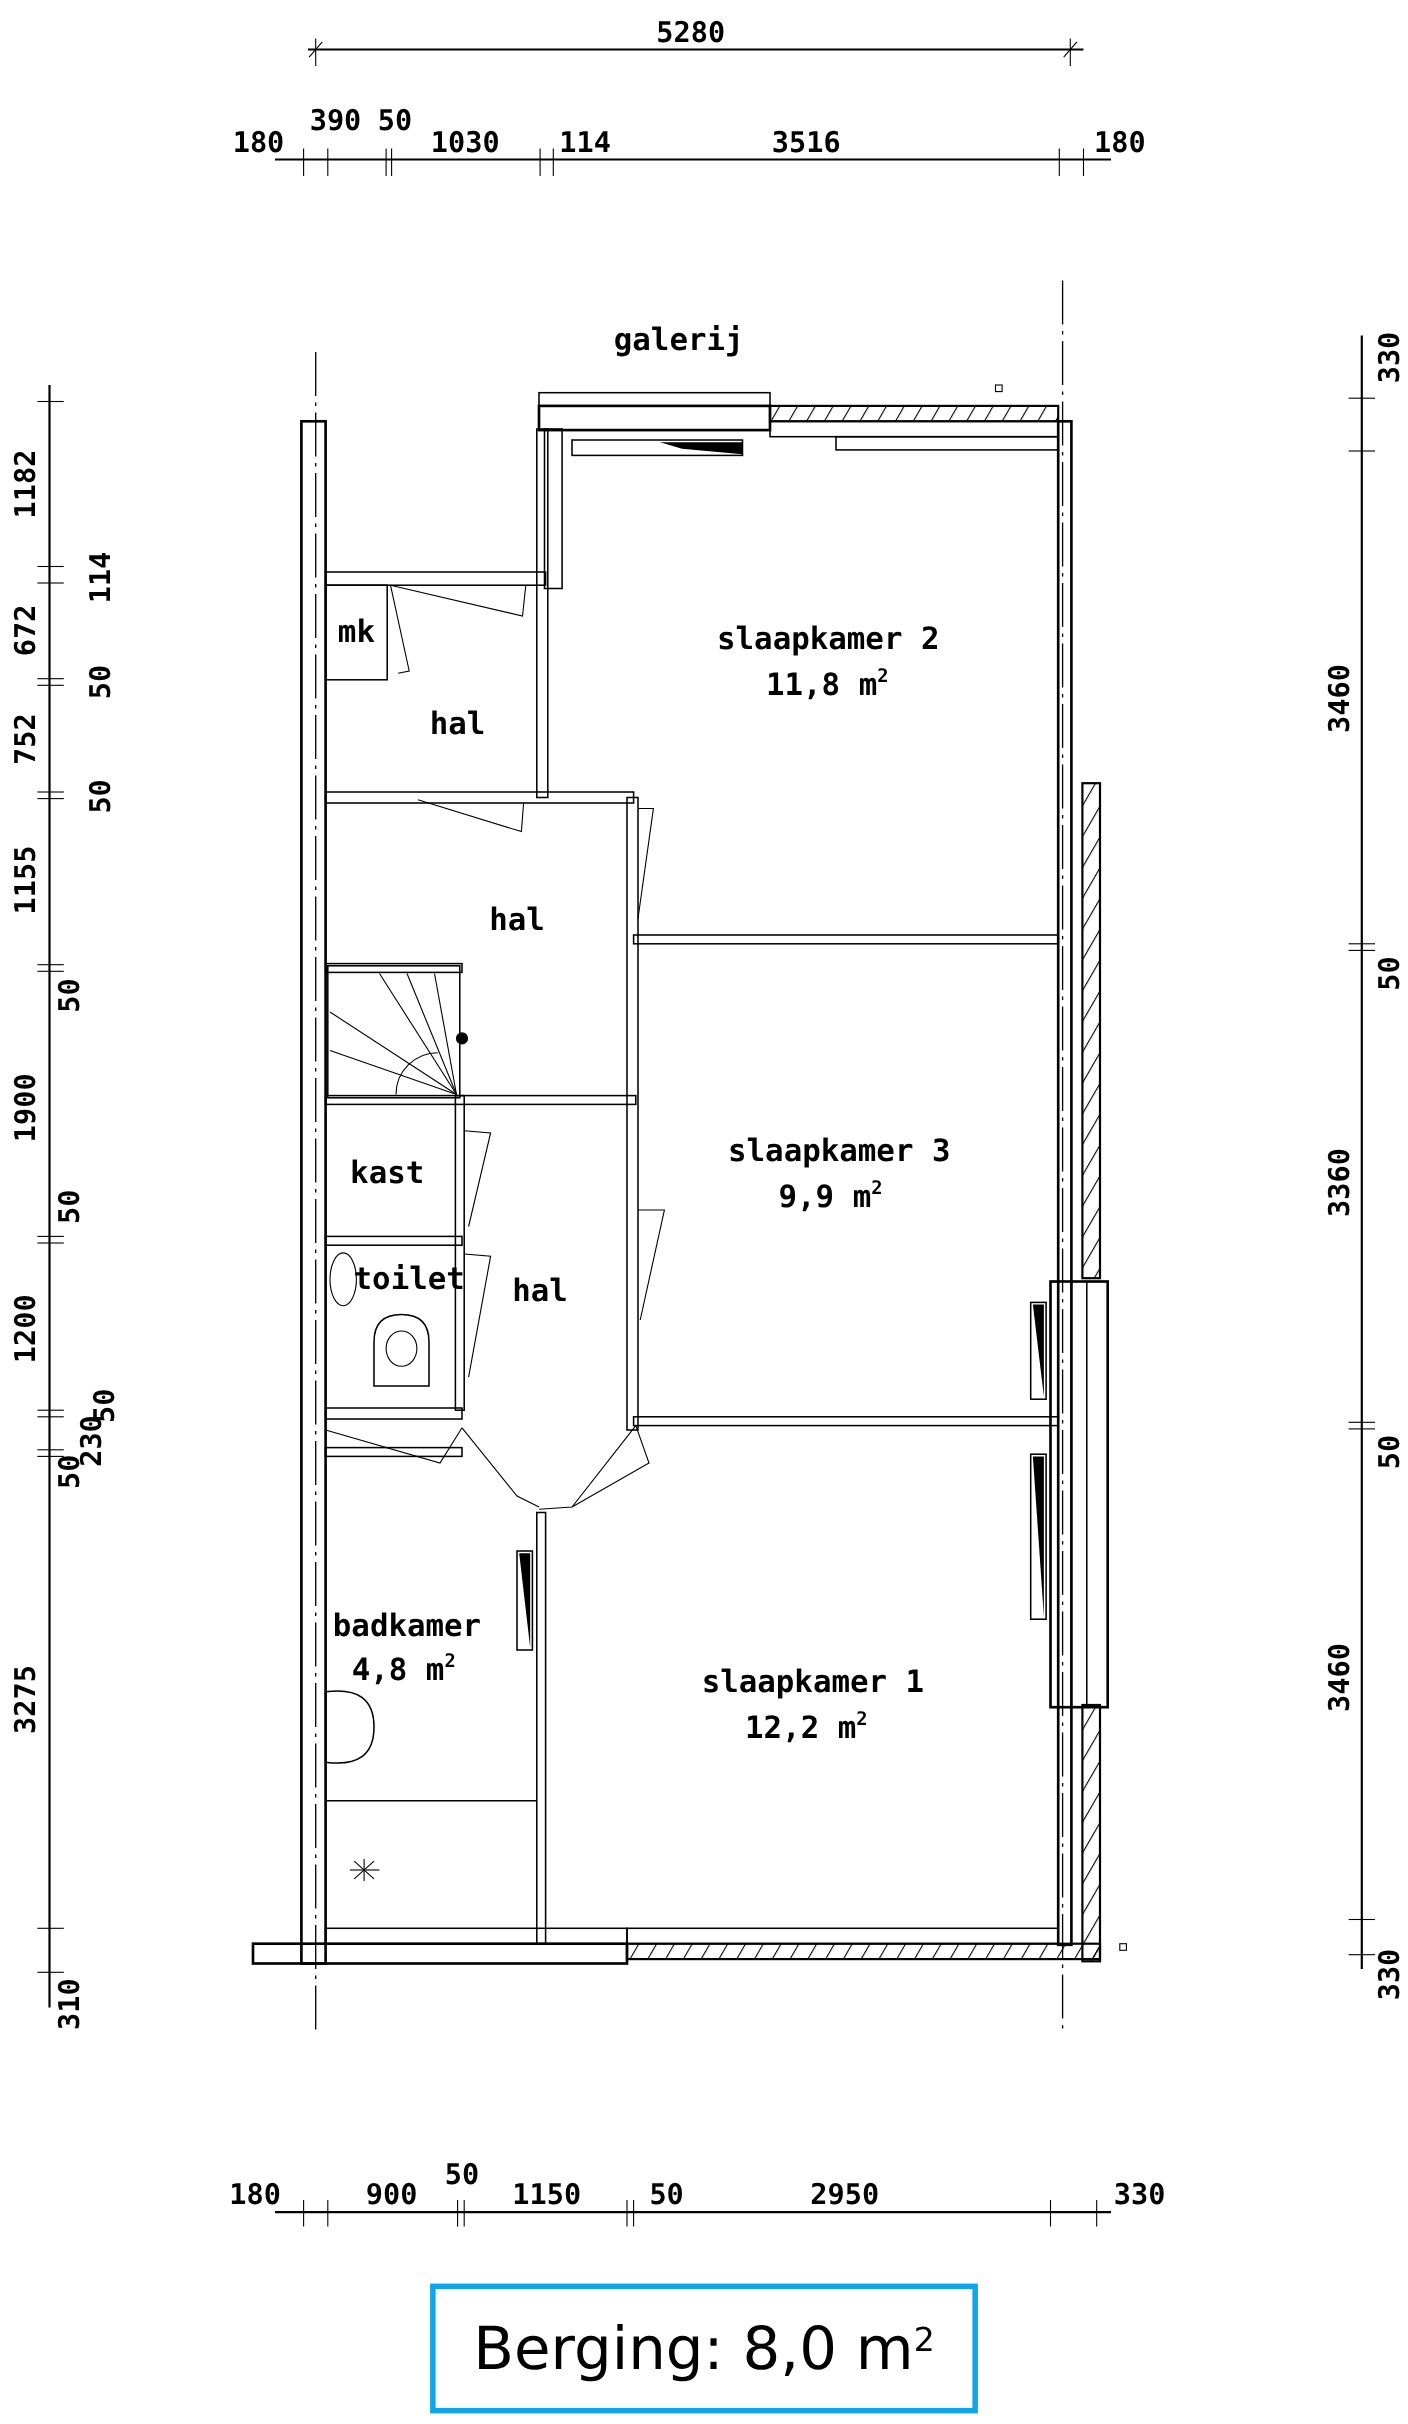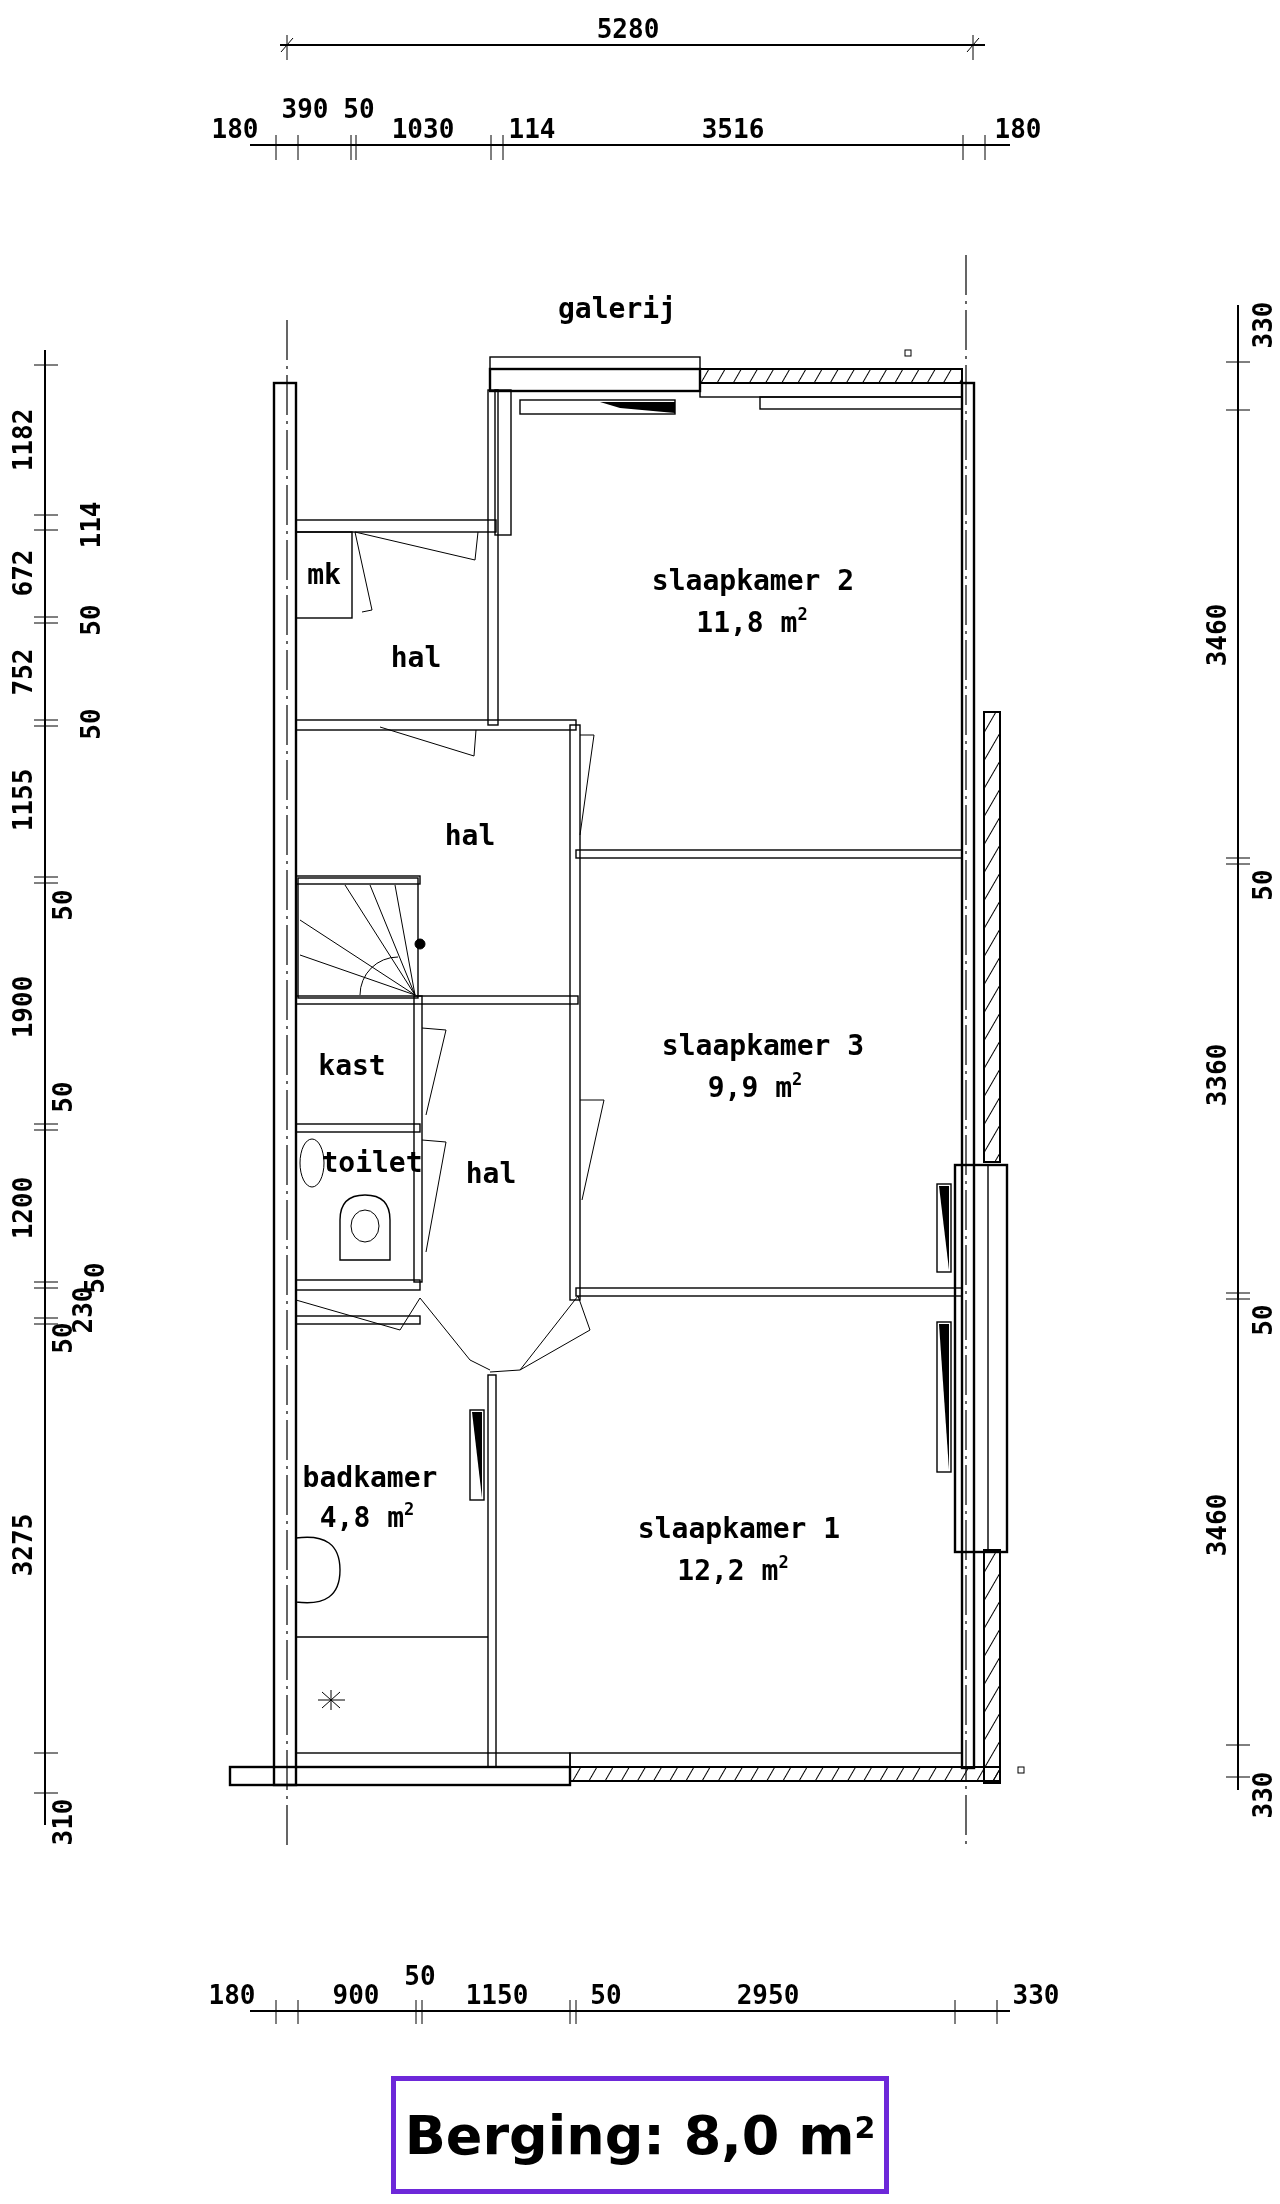--- a/index.html
+++ b/index.html
@@ -8,21 +8,21 @@
   .lbl { font-family: "DejaVu Sans Mono", "Liberation Mono", monospace; font-weight: bold; fill: #000; }
   .dim { font-size: 26px; }
   .room { font-size: 28px; }
   .sup { font-size: 17px; }
   .w { stroke: #000; fill: none; stroke-width: 2.4; }
   .wt { stroke: #000; fill: none; stroke-width: 1.4; }
   .thin { stroke: #000; fill: none; stroke-width: 1; }
   .hatch { fill: url(#hatch); stroke: #000; stroke-width: 2; }
   .solid { fill: #000; }
   .dash { stroke: #000; stroke-width: 1.2; stroke-dasharray: 40 6 3 6; fill: none; }
-  .berging-box { position: absolute; left: 391px; top: 2076px; width: 498px; height: 118px; border: 5px solid #6d28d9; box-sizing: border-box; display: flex; align-items: center; justify-content: center; font-family: "DejaVu Sans", "Liberation Sans", sans-serif; font-weight: bold; font-size: 54px; text-align: right; }
+  .berging-box { position: absolute; left: 391px; top: 2076px; width: 498px; height: 118px; border: 5px solid #0ea5e9; box-sizing: border-box; display: flex; align-items: center; justify-content: center; font-family: "DejaVu Sans", "Liberation Sans", sans-serif; font-weight: normal; font-size: 54px; text-align: right; }
   .berging-box sup { font-size: 30px; position: relative; top: -8px; }
 </style>
 </head>
 <body>
 
 <svg width="1280" height="2204" viewBox="0 0 1280 2204" xmlns="http://www.w3.org/2000/svg">
   <defs>
     <pattern id="hatch" patternUnits="userSpaceOnUse" width="14" height="14" patternTransform="rotate(30)">
       <line x1="0" y1="0" x2="0" y2="14" stroke="#000" stroke-width="2"></line>
     </pattern>

